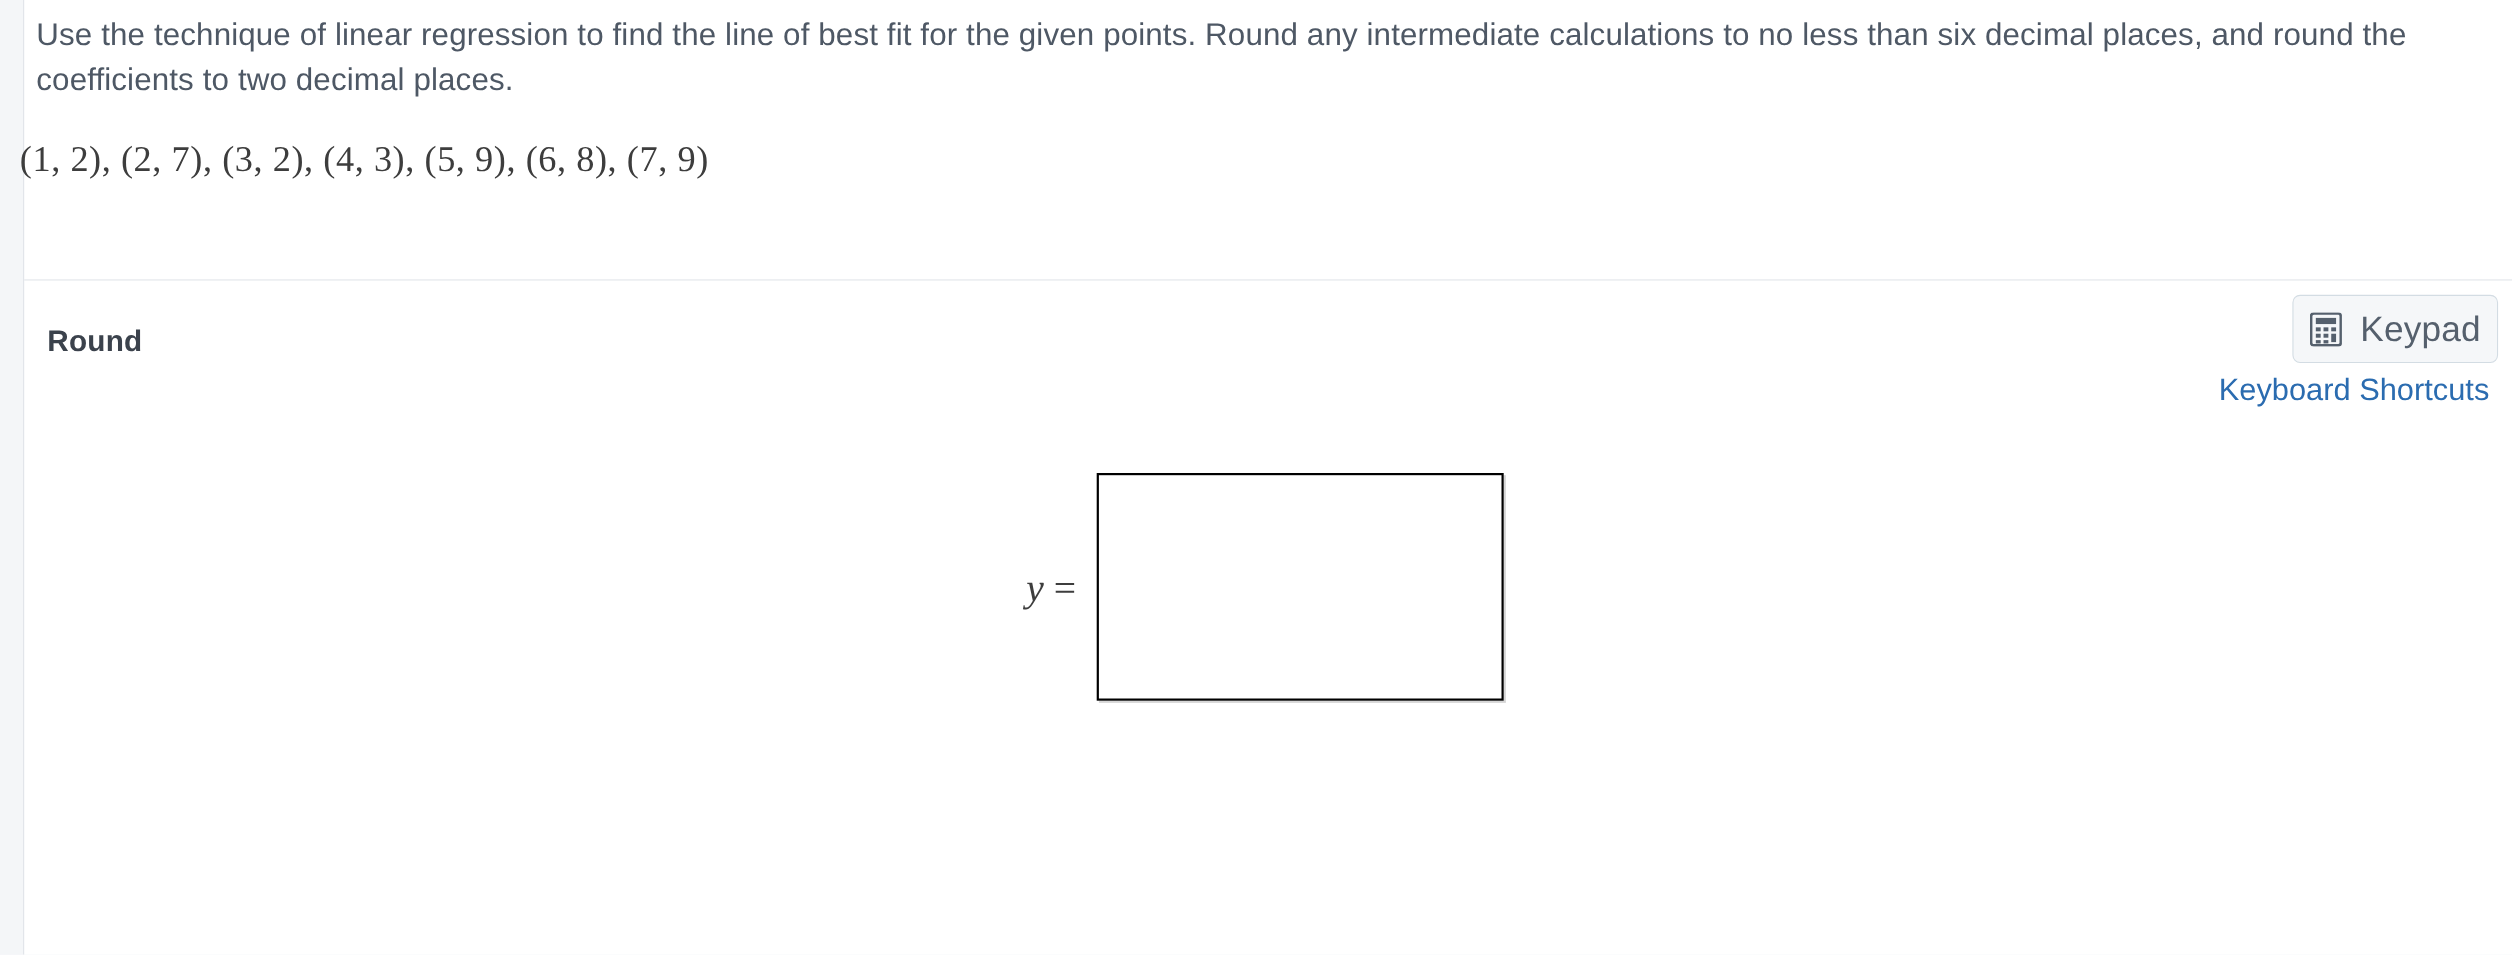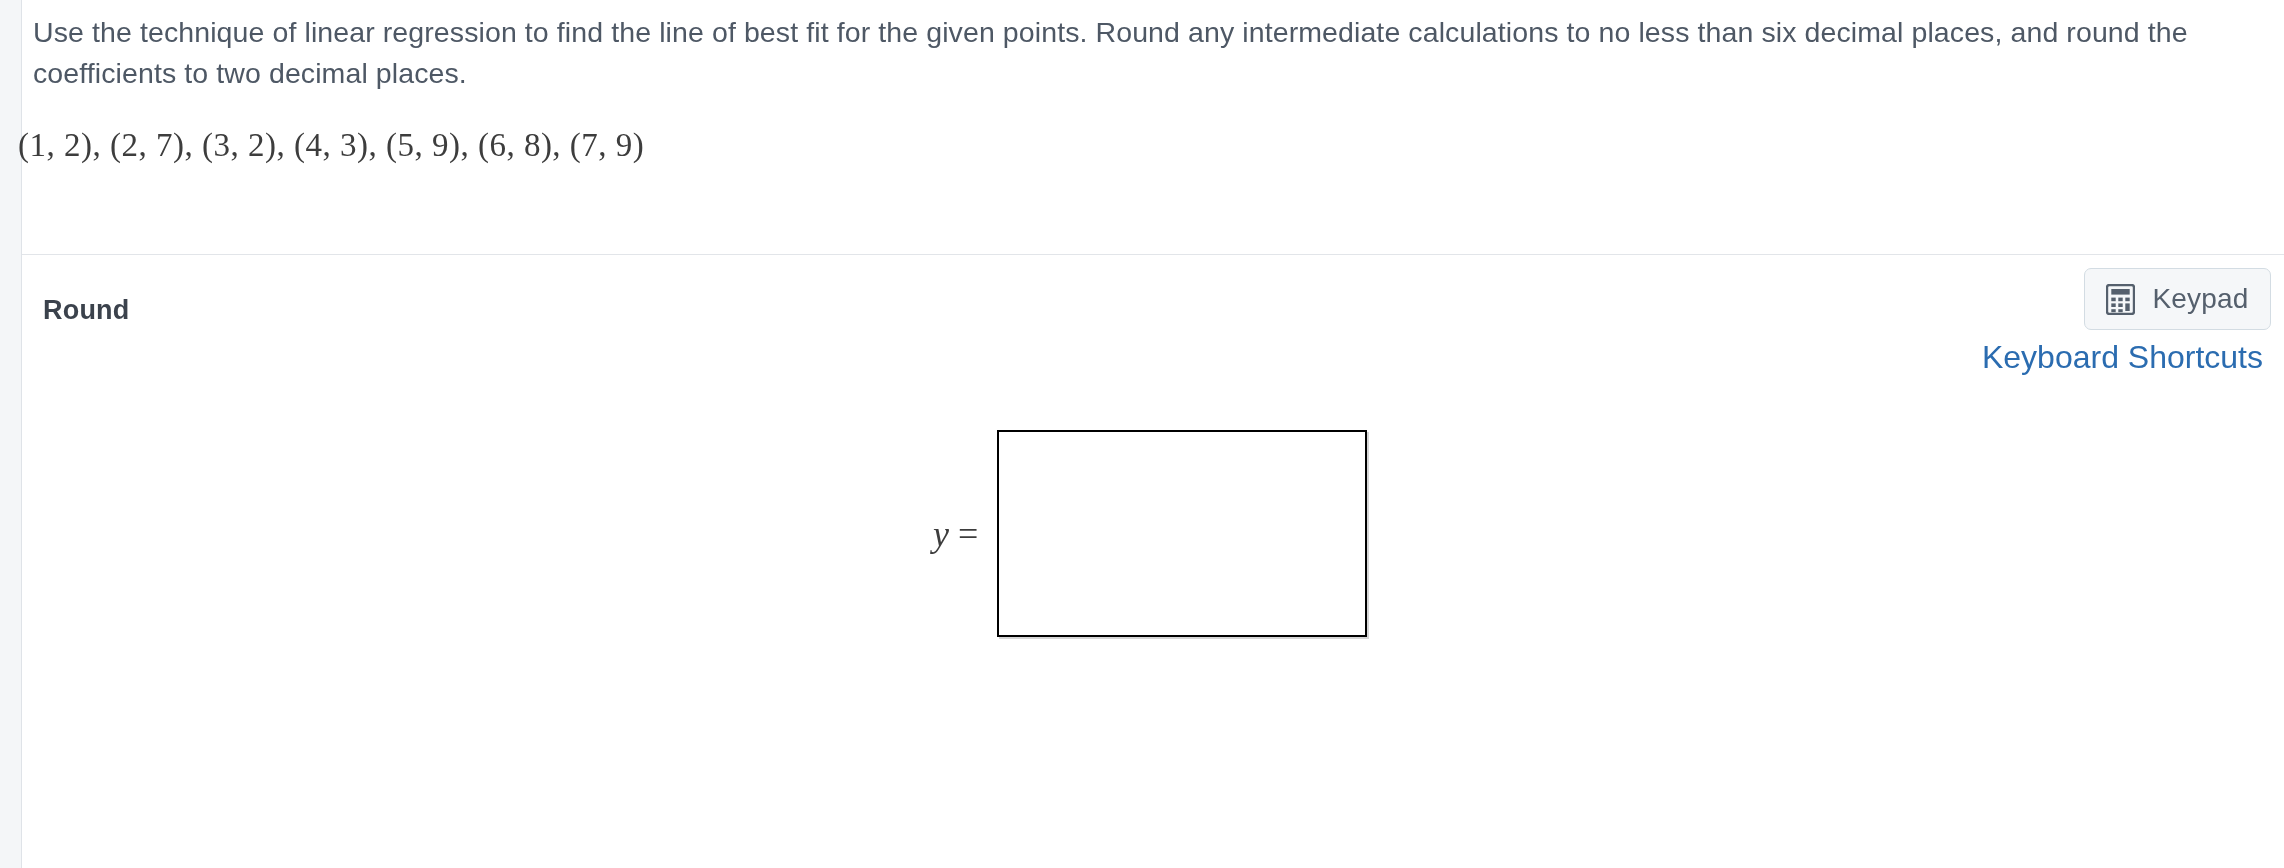--- a/index.html
+++ b/index.html
@@ -109,37 +109,37 @@
     border: 1px solid #d3dce3;
     border-radius: 7px;
     box-sizing: border-box;
     display: flex;
     align-items: center;
     justify-content: center;
     gap: 17px;
     cursor: pointer;
   }
   .keypad-button .label {
-    font-size: 28px;
+    font-size: 32px;
     color: #55606d;
     letter-spacing: 0.2px;
   }
   .calc-icon {
     display: block;
     width: 29px;
     height: 31px;
   }
 
   .keyboard-shortcuts {
     position: absolute;
     left: 1343px;
     top: 84px;
     width: 898px;
     text-align: right;
-    font-size: 32px;
+    font-size: 28px;
     color: #2b6cb0;
     cursor: pointer;
   }
 
   
   .answer-entry {
     position: absolute;
     left: 911px;
     top: 175px;
     display: flex;

